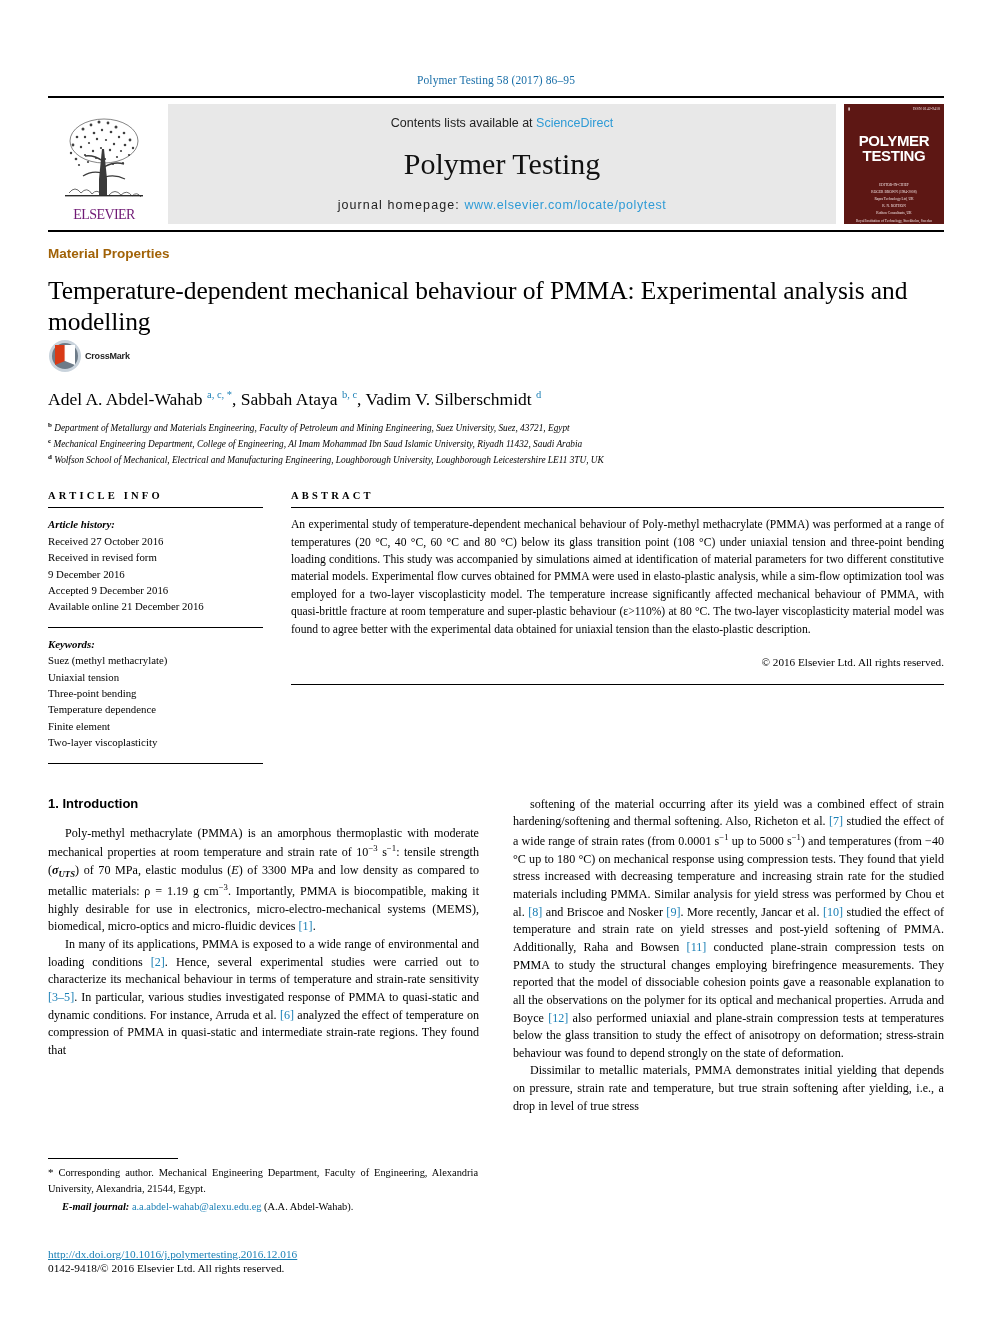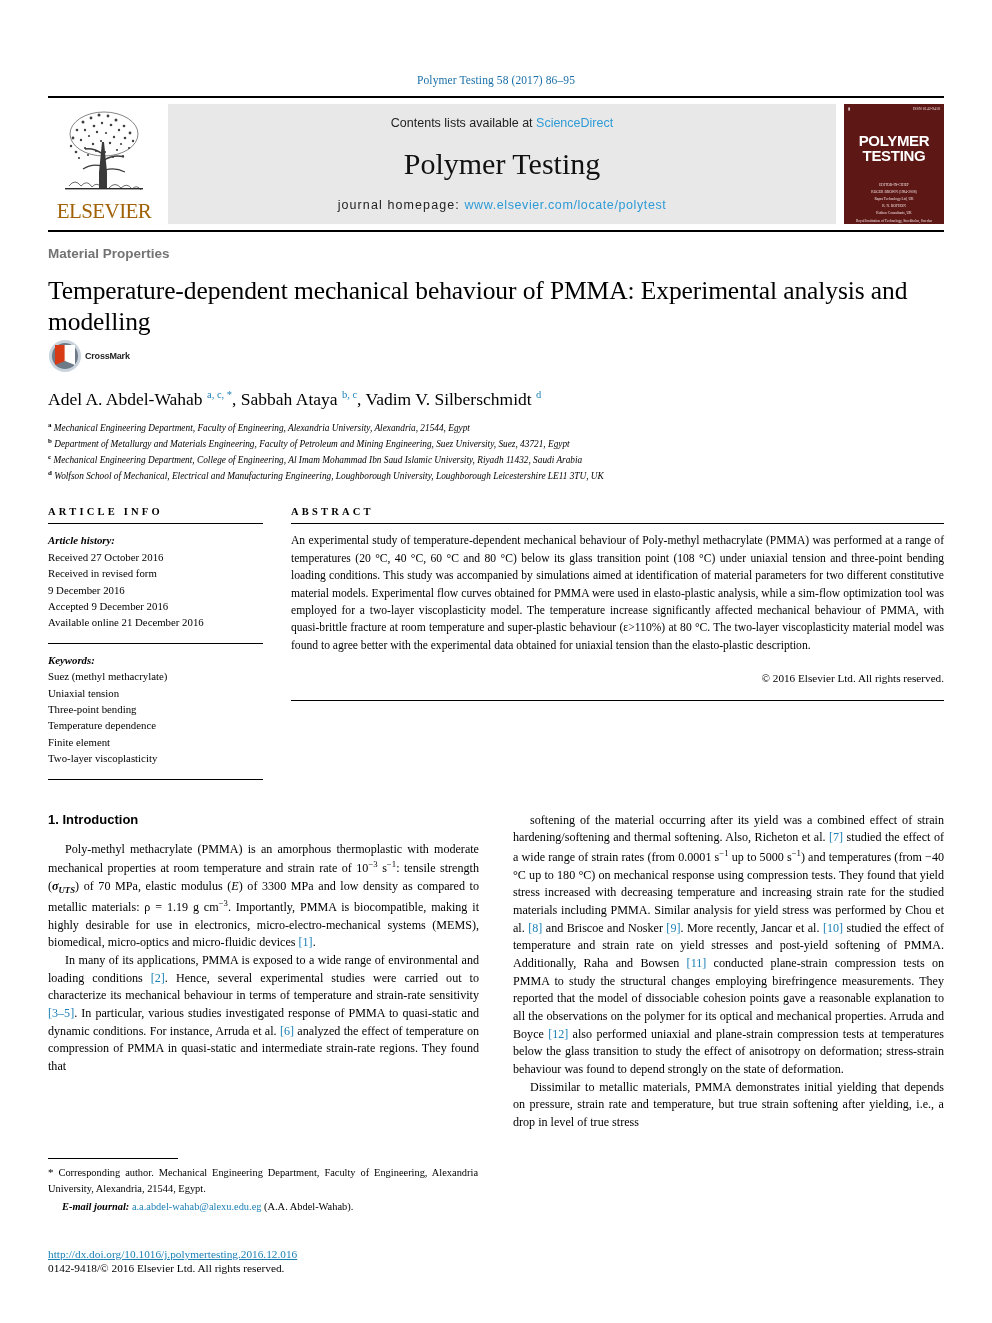--- a/index.html
+++ b/index.html
@@ -50,23 +50,23 @@
     flex: 0 0 112px;
     display: flex;
     flex-direction: column;
     align-items: center;
     justify-content: flex-end;
     padding-bottom: 2px;
   }
   .tree-svg { display:block; }
   .elsevier-word {
     font-family: "Liberation Serif", serif;
-    font-size: 21px;
+    font-size: 14px;
     letter-spacing: -0.6px;
-    color: #a16207;
+    color: #701a75;
     font-weight: 400;
     line-height: 1;
     margin-top: 1px;
   }
   .masthead-center {
     flex: 1 1 auto;
     background: #e8e8e8;
     display: flex;
     flex-direction: column;
     align-items: center;
@@ -144,21 +144,21 @@
 
   
   .content {
     margin: 0 48px;
   }
   .section-label {
     font-family: "Liberation Sans", sans-serif;
     font-size: 13.5px;
     font-weight: 600;
     margin-top: 14px;
-    color: #737373;
+    color: #a16207;
   }
   .title-row {
     display: flex;
     align-items: flex-start;
     margin-top: 14px;
     flex-direction: column;
   }
   .title-block { flex: 1 1 auto; }
   h1.paper-title {
     font-family: "Liberation Serif", serif;
@@ -456,24 +456,20 @@
           <path d="M17 6 L17 22" stroke="#f7f7f7" stroke-width="0.8"></path>
         </svg>
         <span class="crossmark-text">CrossMark</span>
       </div>
     </div>
 
     <div class="authors">Adel A. Abdel-Wahab <sup>a, c, *</sup>, Sabbah Ataya <sup>b, c</sup>, Vadim V. Silberschmidt <sup>d</sup></div>
 
     <div class="affils">
       <div class="affil">
-        <sup>a</sup>
-        <span>Mechanical Engineering Department, Faculty of Engineering, Alexandria University, Alexandria, 21544, Egypt</span>
-      </div>
-      <div class="affil">
         <sup>b</sup>
         <span>Department of Metallurgy and Materials Engineering, Faculty of Petroleum and Mining Engineering, Suez University, Suez, 43721, Egypt</span>
       </div>
       <div class="affil">
         <sup>c</sup>
         <span>Mechanical Engineering Department, College of Engineering, Al Imam Mohammad Ibn Saud Islamic University, Riyadh 11432, Saudi Arabia</span>
       </div>
       <div class="affil">
         <sup>d</sup>
         <span>Wolfson School of Mechanical, Electrical and Manufacturing Engineering, Loughborough University, Loughborough Leicestershire LE11 3TU, UK</span>

